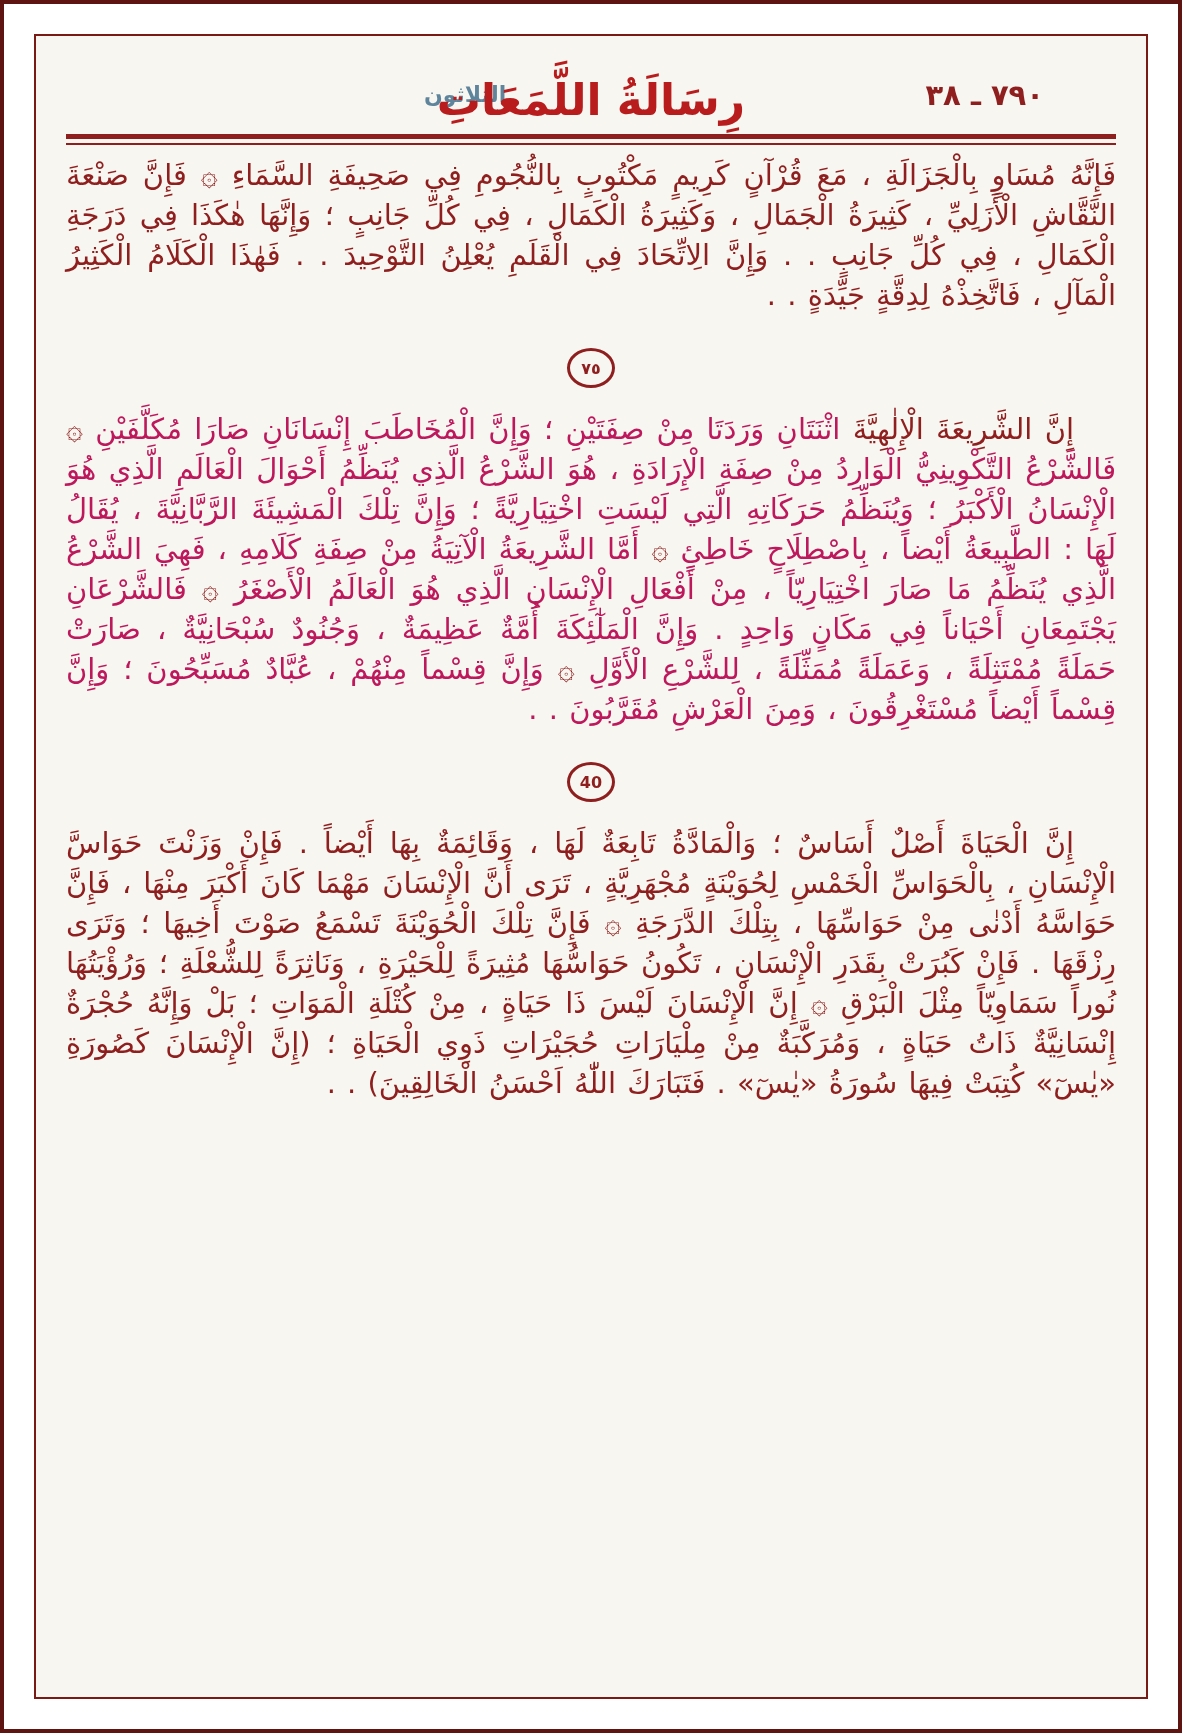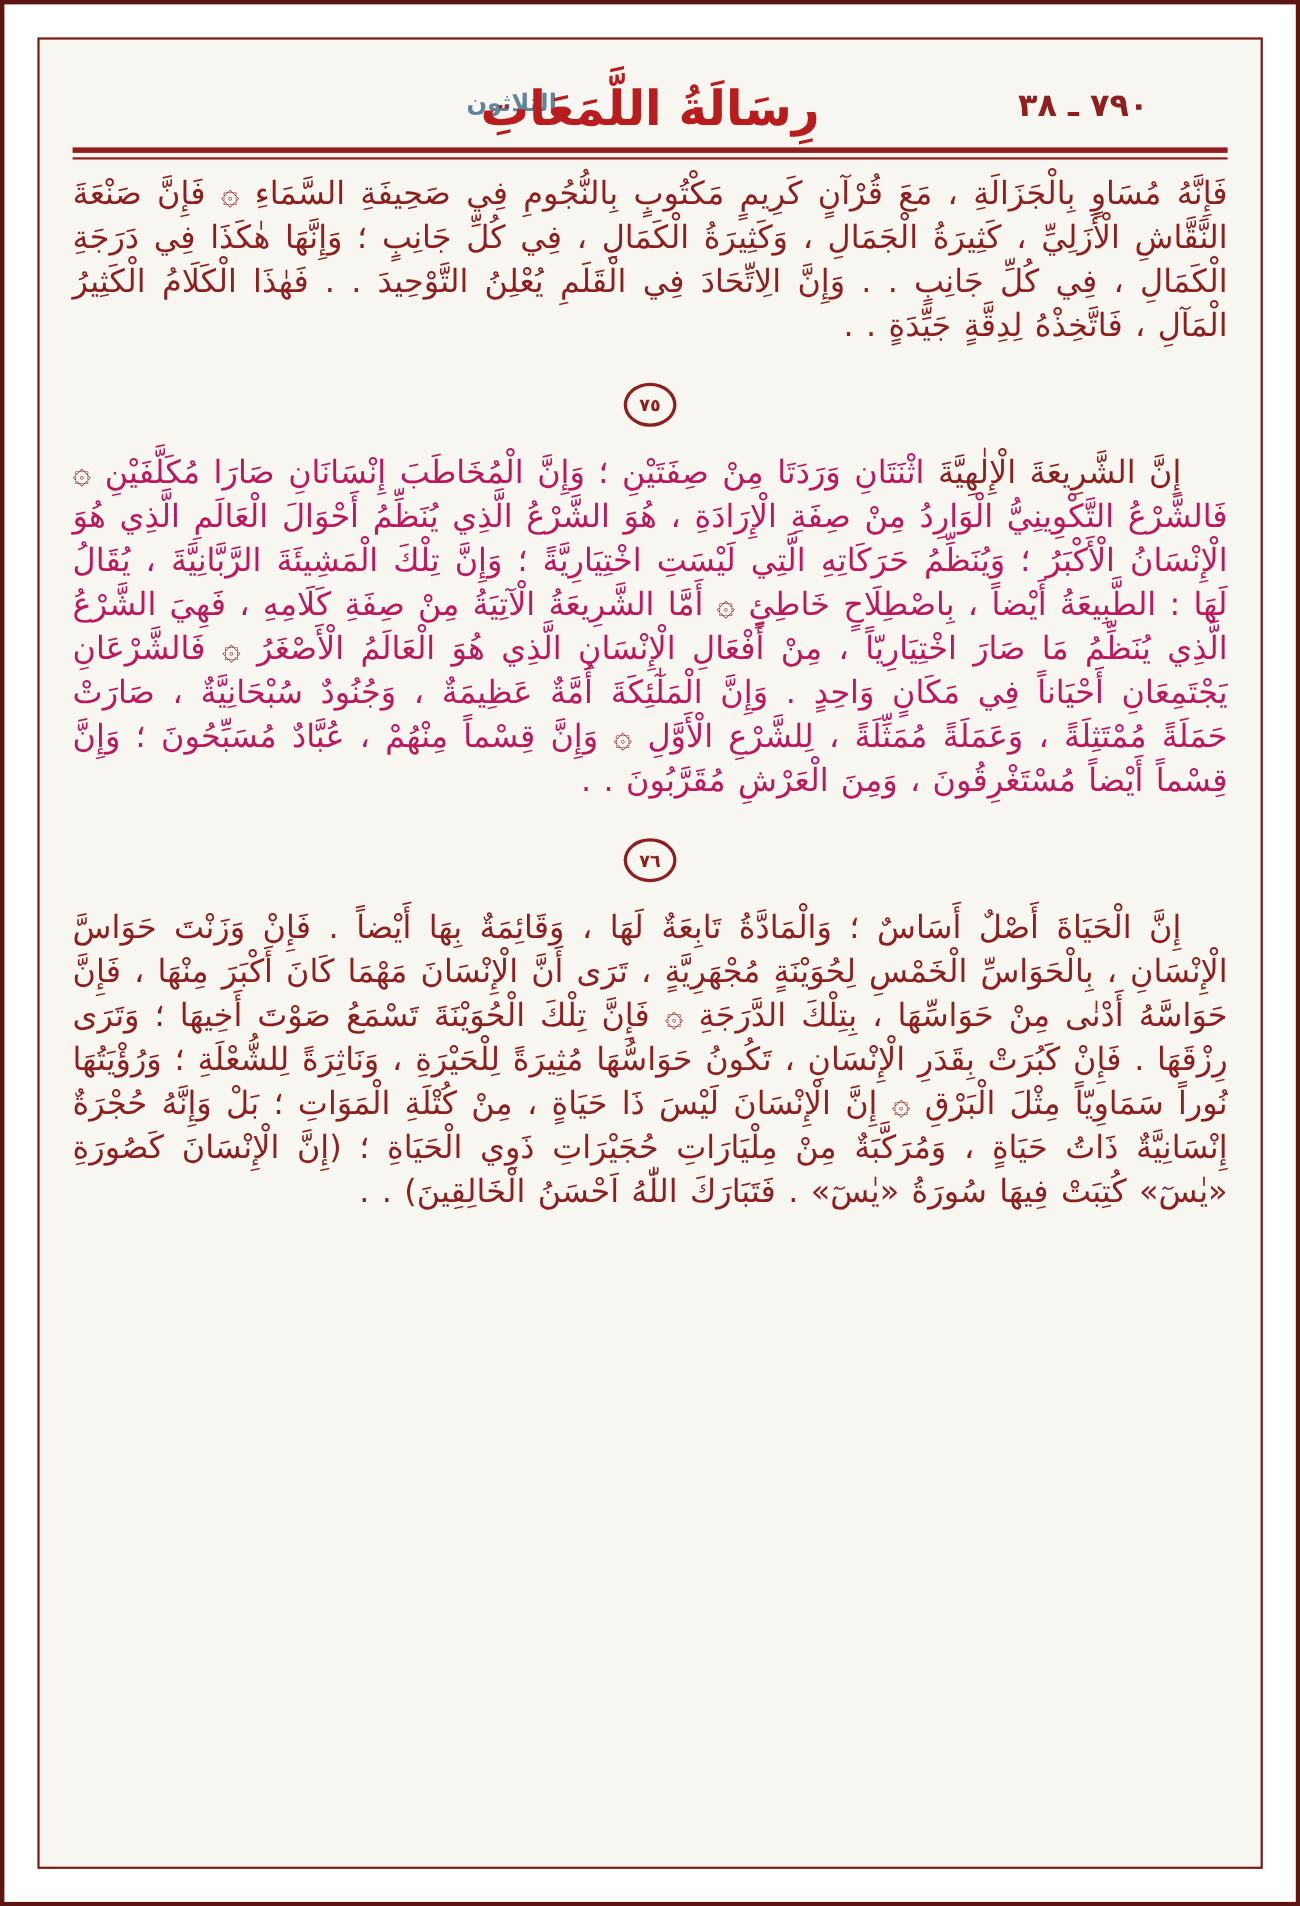--- a/index.html
+++ b/index.html
@@ -129,19 +129,19 @@
 
     <p class="para"><span class="seg-red">فَإِنَّهُ مُسَاوٍ بِالْجَزَالَةِ ، مَعَ قُرْآنٍ كَرِيمٍ مَكْتُوبٍ بِالنُّجُومِ فِي صَحِيفَةِ السَّمَاءِ ۞ فَإِنَّ صَنْعَةَ النَّقَّاشِ الْأَزَلِيِّ ، كَثِيرَةُ الْجَمَالِ ، وَكَثِيرَةُ الْكَمَالِ ، فِي كُلِّ جَانِبٍ ؛ وَإِنَّهَا هٰكَذَا فِي دَرَجَةِ الْكَمَالِ ، فِي كُلِّ جَانِبٍ . . وَإِنَّ الِاتِّحَادَ فِي الْقَلَمِ يُعْلِنُ التَّوْحِيدَ . . فَهٰذَا الْكَلَامُ الْكَثِيرُ الْمَآلِ ، فَاتَّخِذْهُ لِدِقَّةٍ جَيِّدَةٍ . .</span></p>
 
     <div class="section-heading">
       <span class="section-number-badge">٧٥</span>
     </div>
 
     <p class="para indent"><span class="seg-red">إِنَّ الشَّرِيعَةَ الْإِلٰهِيَّةَ </span><span class="seg-black">اثْنَتَانِ وَرَدَتَا مِنْ صِفَتَيْنِ ؛ وَإِنَّ الْمُخَاطَبَ إِنْسَانَانِ صَارَا مُكَلَّفَيْنِ </span><span class="seg-red">۞</span><span class="seg-black"> فَالشَّرْعُ التَّكْوِينِيُّ الْوَارِدُ مِنْ صِفَةِ الْإِرَادَةِ ، هُوَ الشَّرْعُ الَّذِي يُنَظِّمُ أَحْوَالَ الْعَالَمِ الَّذِي هُوَ الْإِنْسَانُ الْأَكْبَرُ ؛ وَيُنَظِّمُ حَرَكَاتِهِ الَّتِي لَيْسَتِ اخْتِيَارِيَّةً ؛ وَإِنَّ تِلْكَ الْمَشِيئَةَ الرَّبَّانِيَّةَ ، يُقَالُ لَهَا : الطَّبِيعَةُ أَيْضاً ، بِاصْطِلَاحٍ خَاطِئٍ </span><span class="seg-red">۞</span><span class="seg-black"> أَمَّا الشَّرِيعَةُ الْآتِيَةُ مِنْ صِفَةِ كَلَامِهِ ، فَهِيَ الشَّرْعُ الَّذِي يُنَظِّمُ مَا صَارَ اخْتِيَارِيّاً ، مِنْ أَفْعَالِ الْإِنْسَانِ الَّذِي هُوَ الْعَالَمُ الْأَصْغَرُ </span><span class="seg-red">۞</span><span class="seg-black"> فَالشَّرْعَانِ يَجْتَمِعَانِ أَحْيَاناً فِي مَكَانٍ وَاحِدٍ . وَإِنَّ الْمَلٰٓئِكَةَ أُمَّةٌ عَظِيمَةٌ ، وَجُنُودٌ سُبْحَانِيَّةٌ ، صَارَتْ حَمَلَةً مُمْتَثِلَةً ، وَعَمَلَةً مُمَثِّلَةً ، لِلشَّرْعِ الْأَوَّلِ </span><span class="seg-red">۞</span><span class="seg-black"> وَإِنَّ قِسْماً مِنْهُمْ ، عُبَّادٌ مُسَبِّحُونَ ؛ وَإِنَّ قِسْماً أَيْضاً مُسْتَغْرِقُونَ ، وَمِنَ الْعَرْشِ مُقَرَّبُونَ . .</span></p>
 
     <div class="section-heading">
-      <span class="section-number-badge">٧٦</span>
+      <span class="section-number-badge">40</span>
     </div>
 
     <p class="para indent"><span class="seg-red">إِنَّ الْحَيَاةَ أَصْلٌ أَسَاسٌ ؛ وَالْمَادَّةُ تَابِعَةٌ لَهَا ، وَقَائِمَةٌ بِهَا أَيْضاً . فَإِنْ وَزَنْتَ حَوَاسَّ الْإِنْسَانِ ، بِالْحَوَاسِّ الْخَمْسِ لِحُوَيْنَةٍ مُجْهَرِيَّةٍ ، تَرَى أَنَّ الْإِنْسَانَ مَهْمَا كَانَ أَكْبَرَ مِنْهَا ، فَإِنَّ حَوَاسَّهُ أَدْنٰى مِنْ حَوَاسِّهَا ، بِتِلْكَ الدَّرَجَةِ ۞ فَإِنَّ تِلْكَ الْحُوَيْنَةَ تَسْمَعُ صَوْتَ أَخِيهَا ؛ وَتَرَى رِزْقَهَا . فَإِنْ كَبُرَتْ بِقَدَرِ الْإِنْسَانِ ، تَكُونُ حَوَاسُّهَا مُثِيرَةً لِلْحَيْرَةِ ، وَنَاثِرَةً لِلشُّعْلَةِ ؛ وَرُؤْيَتُهَا نُوراً سَمَاوِيّاً مِثْلَ الْبَرْقِ ۞ إِنَّ الْإِنْسَانَ لَيْسَ ذَا حَيَاةٍ ، مِنْ كُتْلَةِ الْمَوَاتِ ؛ بَلْ وَإِنَّهُ حُجْرَةٌ إِنْسَانِيَّةٌ ذَاتُ حَيَاةٍ ، وَمُرَكَّبَةٌ مِنْ مِلْيَارَاتِ حُجَيْرَاتِ ذَوِي الْحَيَاةِ ؛ (إِنَّ الْإِنْسَانَ كَصُورَةِ «يٰسٓ» كُتِبَتْ فِيهَا سُورَةُ «يٰسٓ» . فَتَبَارَكَ اللّٰهُ اَحْسَنُ الْخَالِقِينَ) . .</span></p>
 
   </div>
 </div>
 
 </body></html>

